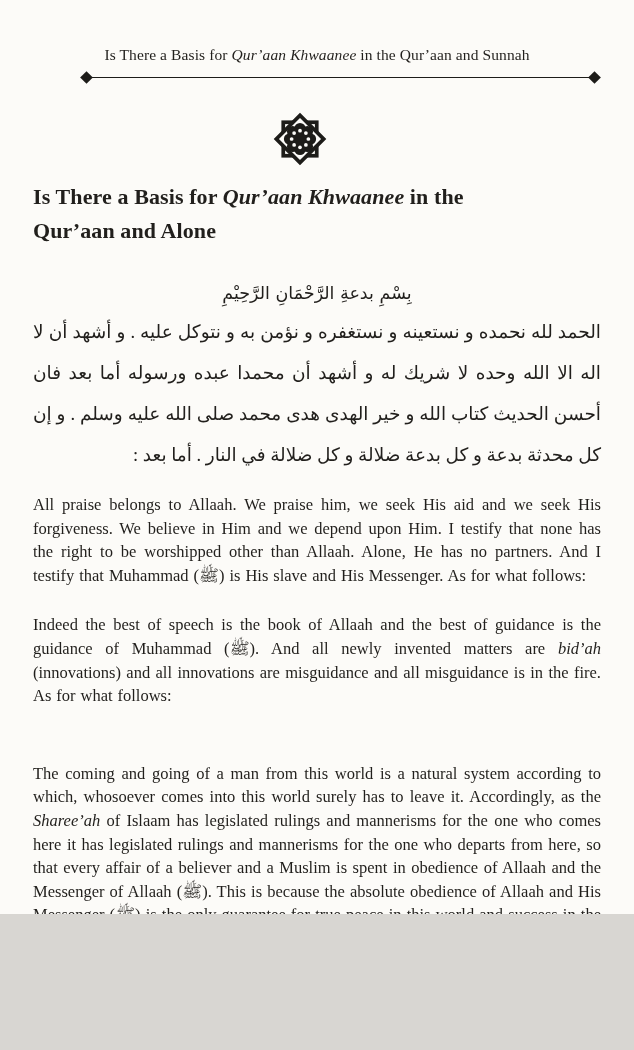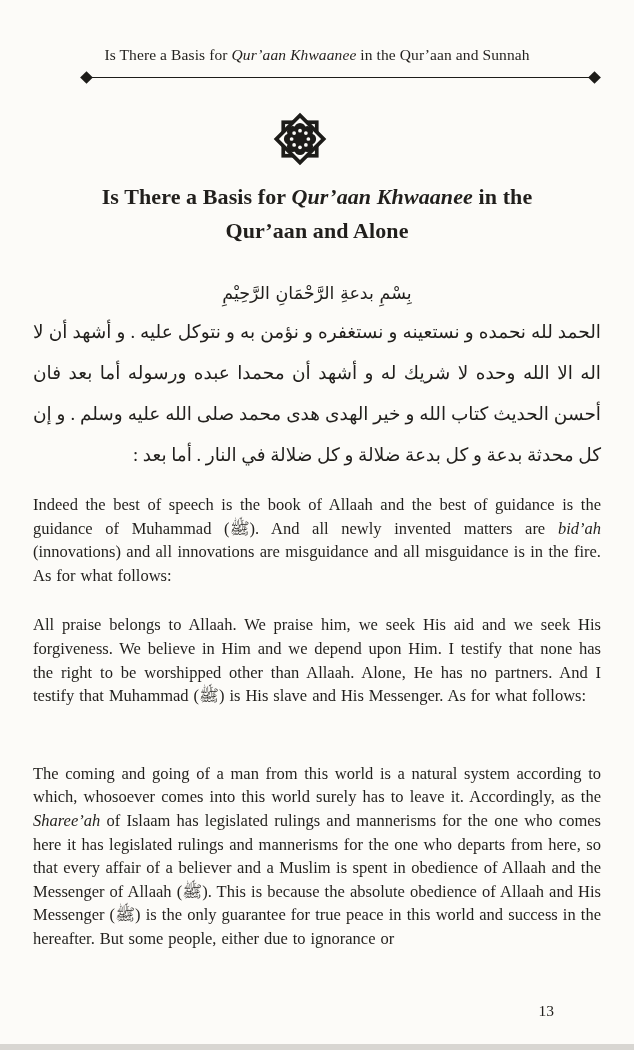--- a/index.html
+++ b/index.html
@@ -1,32 +1,32 @@
 <!DOCTYPE html>
 <html><head>
 <meta charset="utf-8">
 <style>
   html,body{margin:0;padding:0;background:#d8d6d2;}
   .page{
-    width:634px;height:1044px;margin:0 auto;position:relative;box-sizing:border-box;
+    width:634px;height:914px;margin:0 auto;position:relative;box-sizing:border-box;
     background:#fcfbf8;color:#211f1c;
     font-family:"Liberation Serif","DejaVu Serif",serif;
     padding:46px 33px 0 33px;overflow:hidden;
   }
   .running-header{
     text-align:center;font-size:15.5px;letter-spacing:.1px;white-space:nowrap;
   }
   .header-rule{
     display:flex;align-items:center;margin-top:9px;padding-left:49px;padding-right:2px;
   }
   .diamond{width:9px;height:9px;background:#1d1c19;transform:rotate(45deg);flex:0 0 auto;}
   .rule-line{flex:1 1 auto;height:1.6px;background:#1d1c19;margin:0 -3px;}
   .ornament-wrap{text-align:center;margin-top:26px;height:62px;position:relative;left:-17px;}
   .chapter-title{
-    text-align:center;font-weight:bold;font-size:22px;line-height:33.5px;
+    font-weight:bold;font-size:22px;line-height:33.5px;
     margin:10px 0 0 0;letter-spacing:.1px;
   }
   .basmala{
     text-align:center;font-size:17.5px;margin-top:36px;
     font-family:"DejaVu Sans",sans-serif;direction:rtl;
   }
   .arabic-para{
     direction:rtl;text-align:justify;font-size:18.5px;line-height:41px;margin-top:9px;
     font-family:Liberation Serif, serif;
   }
@@ -81,20 +81,20 @@
     </svg>
   </div>
 
   <h1 class="chapter-title"><span>Is There a Basis for </span><i>Qur’aan Khwaanee</i><span> in the</span><br><span>Qur’aan and Alone</span></h1>
 
   <div class="basmala">بِسْمِ بدعةِ الرَّحْمَانِ الرَّحِيْمِ</div>
 
   <div class="arabic-para">الحمد لله نحمده و نستعينه و نستغفره و نؤمن به و نتوكل عليه . و أشهد أن لا اله الا الله وحده لا شريك له و أشهد أن محمدا عبده ورسوله أما بعد فان أحسن الحديث كتاب الله و خير الهدى هدى محمد صلى الله عليه وسلم . و إن كل محدثة بدعة و كل بدعة ضلالة و كل ضلالة في النار . أما بعد :</div>
 
   <div class="body-paragraphs">
+      <p class="body-para"><span>All praise belongs to Allaah. We praise him, we seek His aid and we seek His forgiveness. We believe in Him and we depend upon Him. I testify that none has the right to be worshipped other than Allaah. Alone, He has no partners. And I testify that Muhammad (ﷺ) is His slave and His Messenger. As for what follows:</span></p>
       <p class="body-para"><span>Indeed the best of speech is the book of Allaah and the best of guidance is the guidance of Muhammad (ﷺ). And all newly invented matters are </span><i>bid’ah</i><span> (innovations) and all innovations are misguidance and all misguidance is in the fire. As for what follows:</span></p>
-      <p class="body-para"><span>All praise belongs to Allaah. We praise him, we seek His aid and we seek His forgiveness. We believe in Him and we depend upon Him. I testify that none has the right to be worshipped other than Allaah. Alone, He has no partners. And I testify that Muhammad (ﷺ) is His slave and His Messenger. As for what follows:</span></p>
       <p class="body-para"><span>The coming and going of a man from this world is a natural system according to which, whosoever comes into this world surely has to leave it. Accordingly, as the </span><i>Sharee’ah</i><span> of Islaam has legislated rulings and mannerisms for the one who comes here it has legislated rulings and mannerisms for the one who departs from here, so that every affair of a believer and a Muslim is spent in obedience of Allaah and the Messenger of Allaah (ﷺ). This is because the absolute obedience of Allaah and His Messenger (ﷺ) is the only guarantee for true peace in this world and success in the hereafter. But some people, either due to ignorance or</span></p>
     </div>
 
   <div class="page-number">13</div>
 
 </div>
 
 </body></html>

